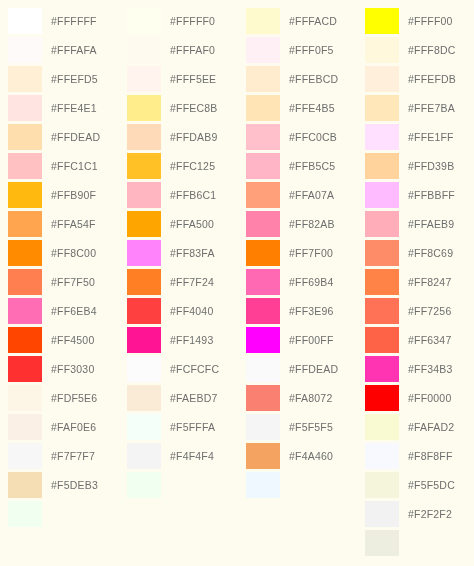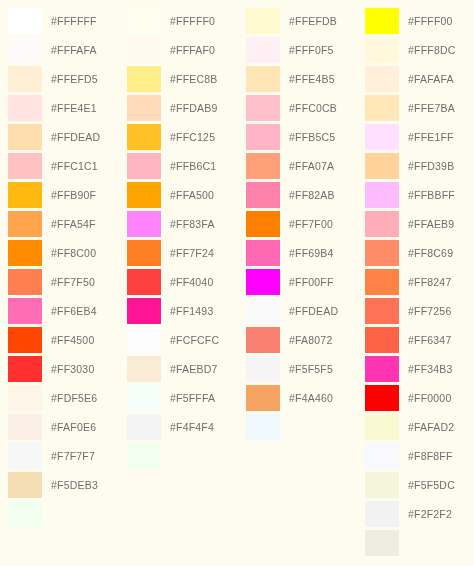--- a/index.html
+++ b/index.html
@@ -147,20 +147,24 @@
     <div class="swatch-column col-1">
         <div class="swatch-row">
           <div class="swatch-chip" title="#FFFFF0" style="background: rgb(255, 255, 240);"></div>
           <span class="swatch-label">#FFFFF0</span>
         </div>
         <div class="swatch-row">
           <div class="swatch-chip" title="#FFFAF0" style="background: rgb(255, 250, 240);"></div>
           <span class="swatch-label">#FFFAF0</span>
         </div>
         <div class="swatch-row">
+          <div class="swatch-chip" title="#FFF5EE" style="background: rgb(255, 245, 238);"></div>
+          <span class="swatch-label">#FFF5EE</span>
+        </div>
+        <div class="swatch-row">
           <div class="swatch-chip" title="#FFEC8B" style="background: rgb(255, 236, 139);"></div>
           <span class="swatch-label">#FFEC8B</span>
         </div>
         <div class="swatch-row">
           <div class="swatch-chip" title="#FFDAB9" style="background: rgb(255, 218, 185);"></div>
           <span class="swatch-label">#FFDAB9</span>
         </div>
         <div class="swatch-row">
           <div class="swatch-chip" title="#FFC125" style="background: rgb(255, 193, 37);"></div>
           <span class="swatch-label">#FFC125</span>
@@ -206,27 +210,31 @@
           <span class="swatch-label">#F4F4F4</span>
         </div>
         <div class="swatch-row">
           <div class="swatch-chip" title="#F0FFF0" style="background: rgb(240, 255, 240);"></div>
           <span class="swatch-label"></span>
         </div>
       </div>
     <div class="swatch-column col-2">
         <div class="swatch-row">
           <div class="swatch-chip" title="#FFFACD" style="background: rgb(255, 250, 205);"></div>
-          <span class="swatch-label">#FFEFDB</span>
+          <span class="swatch-label">#FFFACD</span>
         </div>
         <div class="swatch-row">
           <div class="swatch-chip" title="#FFF0F5" style="background: rgb(255, 240, 245);"></div>
           <span class="swatch-label">#FFF0F5</span>
         </div>
         <div class="swatch-row">
+          <div class="swatch-chip" title="#FFEBCD" style="background: rgb(255, 235, 205);"></div>
+          <span class="swatch-label">#FFEBCD</span>
+        </div>
+        <div class="swatch-row">
           <div class="swatch-chip" title="#FFE4B5" style="background: rgb(255, 228, 181);"></div>
           <span class="swatch-label">#FFE4B5</span>
         </div>
         <div class="swatch-row">
           <div class="swatch-chip" title="#FFC0CB" style="background: rgb(255, 192, 203);"></div>
           <span class="swatch-label">#FFC0CB</span>
         </div>
         <div class="swatch-row">
           <div class="swatch-chip" title="#FFB5C5" style="background: rgb(255, 181, 197);"></div>
           <span class="swatch-label">#FFB5C5</span>
@@ -241,20 +249,24 @@
         </div>
         <div class="swatch-row">
           <div class="swatch-chip" title="#FF7F00" style="background: rgb(255, 127, 0);"></div>
           <span class="swatch-label">#FF7F00</span>
         </div>
         <div class="swatch-row">
           <div class="swatch-chip" title="#FF69B4" style="background: rgb(255, 105, 180);"></div>
           <span class="swatch-label">#FF69B4</span>
         </div>
         <div class="swatch-row">
+          <div class="swatch-chip" title="#FF3E96" style="background: rgb(255, 62, 150);"></div>
+          <span class="swatch-label">#FF3E96</span>
+        </div>
+        <div class="swatch-row">
           <div class="swatch-chip" title="#FF00FF" style="background: rgb(255, 0, 255);"></div>
           <span class="swatch-label">#FF00FF</span>
         </div>
         <div class="swatch-row">
           <div class="swatch-chip" title="#FAFAFA" style="background: rgb(250, 250, 250);"></div>
           <span class="swatch-label">#FFDEAD</span>
         </div>
         <div class="swatch-row">
           <div class="swatch-chip" title="#FA8072" style="background: rgb(250, 128, 114);"></div>
           <span class="swatch-label">#FA8072</span>
@@ -276,21 +288,21 @@
         <div class="swatch-row">
           <div class="swatch-chip" title="#FFFF00" style="background: rgb(255, 255, 0);"></div>
           <span class="swatch-label">#FFFF00</span>
         </div>
         <div class="swatch-row">
           <div class="swatch-chip" title="#FFF8DC" style="background: rgb(255, 248, 220);"></div>
           <span class="swatch-label">#FFF8DC</span>
         </div>
         <div class="swatch-row">
           <div class="swatch-chip" title="#FFEFDB" style="background: rgb(255, 239, 219);"></div>
-          <span class="swatch-label">#FAFAFA</span>
+          <span class="swatch-label">#FFEFDB</span>
         </div>
         <div class="swatch-row">
           <div class="swatch-chip" title="#FFE7BA" style="background: rgb(255, 231, 186);"></div>
           <span class="swatch-label">#FFE7BA</span>
         </div>
         <div class="swatch-row">
           <div class="swatch-chip" title="#FFE1FF" style="background: rgb(255, 225, 255);"></div>
           <span class="swatch-label">#FFE1FF</span>
         </div>
         <div class="swatch-row">

